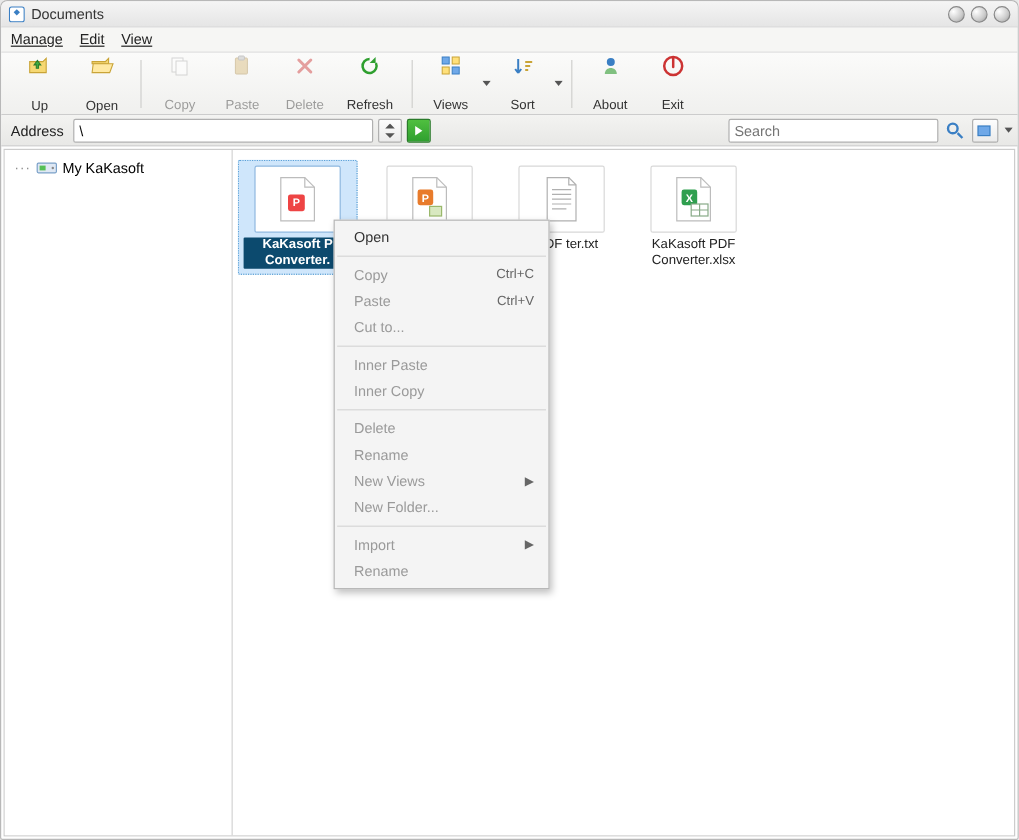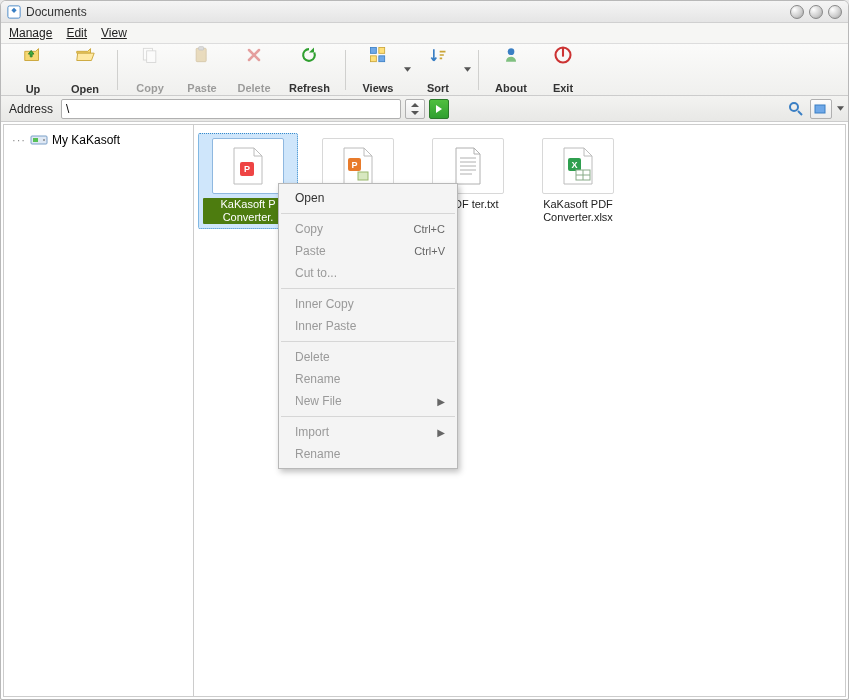--- a/index.html
+++ b/index.html
@@ -50,21 +50,21 @@
   border-bottom:1px solid #ccc;display:flex;align-items:center;
   padding:0 6px;
 }
 .tool-btn {
   display:flex;flex-direction:column;align-items:center;justify-content:center;
   min-width:48px;height:46px;padding:2px 6px;margin:0 2px;border:1px solid transparent;
   border-radius:3px;cursor:pointer;
 }
 .tool-btn.disabled{opacity:.45;cursor:default;}
 .tool-btn .ico{width:22px;height:22px;display:flex;align-items:center;justify-content:center;}
-.tool-btn .lbl{font-size:11px;color:#333;margin-top:17px;white-space:nowrap;font-weight:bold;}
+.tool-btn .lbl{font-size:11px;color:#333;margin-top:17px;white-space:nowrap;}
 .tool-sep{width:1px;height:40px;background:#d0d0ce;margin:0 6px;}
 .tool-caret{width:8px;display:flex;align-items:center;justify-content:center;cursor:pointer;}
 .tool-caret svg{width:7px;height:5px;}
 .addressbar{
   height:26px;background:linear-gradient(#f3f3f1,#e8e8e6);
   border-bottom:1px solid #ccc;display:flex;align-items:center;
   padding:0 4px;gap:4px;font-size:12px;
 }
 .addressbar .lbl{padding:0 4px;color:#222;}
 .addressbar input{
@@ -91,21 +91,21 @@
 }
 .file-item .thumb{
   width:72px;height:56px;background:#fff;border:1px solid #d8d8d8;border-radius:2px;
   display:flex;align-items:center;justify-content:center;margin-bottom:4px;
 }
 .file-item.selected .thumb{border-color:#8fb8e0;}
 .file-item.selected{
   background:#cfe6fb;border:1px dotted #358acb;
 }
 .file-item .name{font-size:11px;line-height:13px;color:#222;word-break:break-word;}
-.file-item.selected .name{background:#4d7c0f;color:#fff;padding:0 2px;border-radius:1px;}
+.file-item.selected .name{background:#0c4a6e;color:#fff;padding:0 2px;border-radius:1px;font-weight:bold;}
 .context-menu{
   position:absolute;left:84px;top:58px;width:180px;background:#f4f4f4;
   border:1px solid #b8b8b8;box-shadow:2px 3px 6px rgba(0,0,0,.25);
   padding:3px 0;font-size:12px;z-index:10;
 }
 .cm-item{
   display:flex;align-items:center;justify-content:space-between;
   padding:4px 12px 4px 16px;color:#333;cursor:default;
 }
 .cm-item.disabled{color:#9a9a9a;}
@@ -253,20 +253,21 @@
         <svg width="10" height="12" viewBox="0 0 10 12">
           <path d="M5 0l4 4H1zM5 12l4-4H1z" fill="#555"></path>
         </svg>
       </span>
     <span class="addr-btn go-btn">
         <svg width="10" height="10" viewBox="0 0 10 10">
           <path d="M2 1l6 4-6 4z" fill="#fff"></path>
         </svg>
       </span>
     <div style="flex:1"></div>
+    <input id="search-input" placeholder="Search" style="">
     <span class="addr-btn" style="border:none;background:none">
         <svg width="16" height="16" viewBox="0 0 16 16">
           <circle cx="6" cy="6" r="4" fill="none" stroke="#3a7fc4" stroke-width="2"></circle>
           <path d="M10 10l4 4" stroke="#3a7fc4" stroke-width="2"></path>
         </svg>
       </span>
     <span class="addr-btn" style="width:22px">
         <svg width="14" height="12" viewBox="0 0 14 12">
           <rect x="1" y="2" width="10" height="8" fill="#6fa8e8" stroke="#3a7fc4"></rect>
         </svg>
@@ -366,35 +367,38 @@
           </div>
         <div class="cm-item disabled">
             <span>Paste</span>
             <span class="cm-shortcut">Ctrl+V</span>
           </div>
         <div class="cm-item disabled">
             <span>Cut to...</span>
           </div>
         <div class="cm-sep"></div>
         <div class="cm-item disabled">
+            <span>Inner Paste</span>
+          </div>
+        <div class="cm-item disabled">
             <span>Inner Copy</span>
           </div>
-        <div class="cm-item disabled">
-            <span>Inner Paste</span>
-          </div>
         <div class="cm-sep"></div>
         <div class="cm-item disabled">
             <span>Delete</span>
           </div>
         <div class="cm-item disabled">
             <span>Rename</span>
           </div>
         <div class="cm-item disabled">
-            <span>New File</span>
+            <span>New Views</span>
             <span class="cm-sub">▶</span>
+          </div>
+        <div class="cm-item disabled">
+            <span>New Folder...</span>
           </div>
         <div class="cm-sep"></div>
         <div class="cm-item disabled">
             <span>Import</span>
             <span class="cm-sub">▶</span>
           </div>
         <div class="cm-item disabled">
             <span>Rename</span>
           </div>
       </div>

